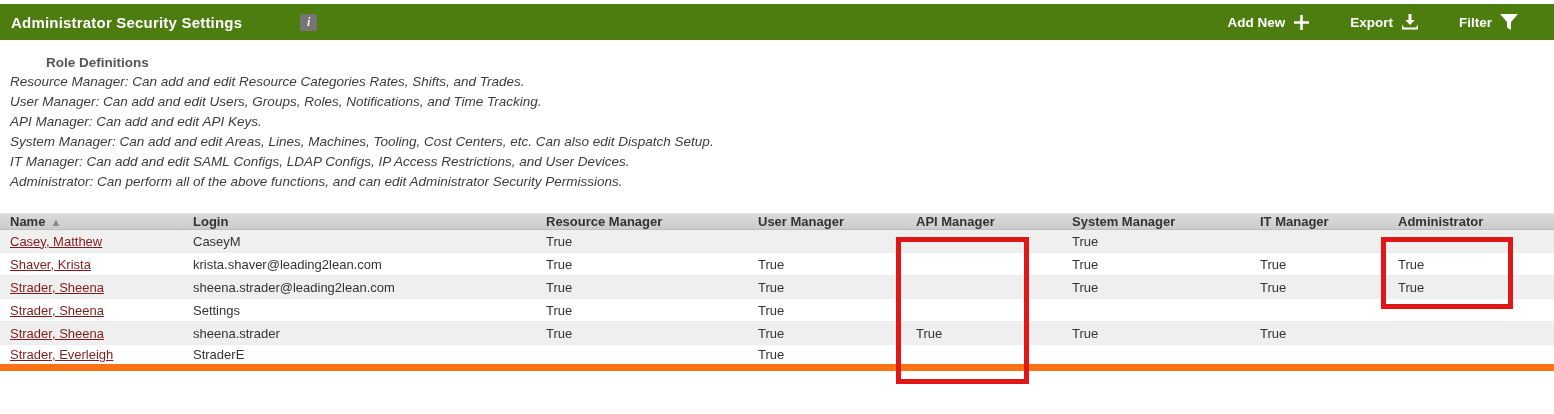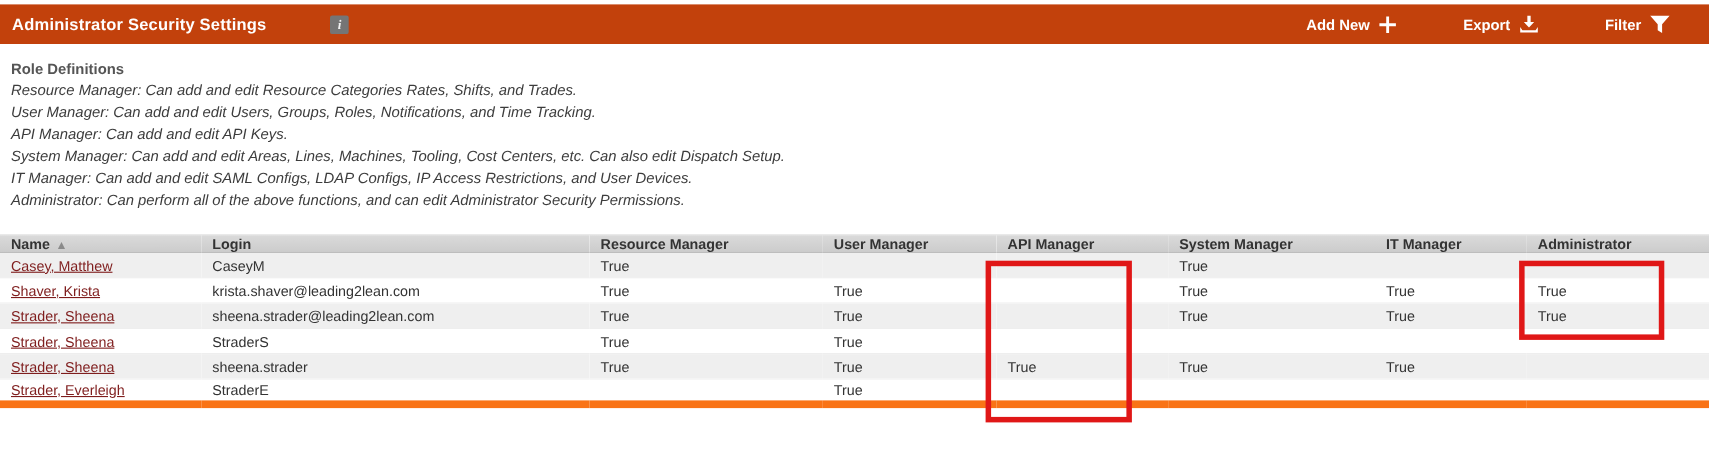--- a/index.html
+++ b/index.html
@@ -9,21 +9,21 @@
     background:#ffffff;
     font-family:"Liberation Sans", sans-serif;
     position:relative;
     overflow:hidden;
   }
 
   
   .topbar {
     margin-top:4px;
     height:36px;
-    background:#c2410c;
+    background:#4d7c0f;
     display:flex;
     align-items:center;
     justify-content:center;
   }
   .topbar-title {
     color:#ffffff;
     font-weight:bold;
     font-size:15px;
     padding-left:11px;
     letter-spacing:.2px;
@@ -39,21 +39,21 @@
     font-size:12px;
     line-height:17px;
     text-align:center;
     border-radius:2px;
     cursor:pointer;
   }
   .topbar-actions {
     margin-left:auto;
     display:flex;
     align-items:center;
-    gap:48px;
+    gap:28px;
     padding-right:30px;
   }
   .tb-action {
     display:flex;
     align-items:center;
     gap:8px;
     color:#ffffff;
     font-size:13.5px;
     font-weight:bold;
     cursor:pointer;
@@ -62,20 +62,21 @@
   }
   .tb-action svg { display:block; }
 
   
   .roles { padding:13px 10px 0 10px; }
   .roles-heading {
     font-weight:bold;
     color:#555555;
     font-size:13.5px;
     line-height:19px;
+    margin-left:36px;
   }
   .role-line {
     font-style:italic;
     color:#3c3c3c;
     font-size:13.5px;
     line-height:20px;
   }
 
   
   .grid { margin-top:21px; border-top:1px solid #e0e0e0; }
@@ -261,21 +262,21 @@
           <td>sheena.strader@leading2lean.com</td>
           <td>True</td>
           <td>True</td>
           <td></td>
           <td>True</td>
           <td>True</td>
           <td>True</td>
         </tr>
         <tr class="row-odd">
           <td><a class="user-link">Strader, Sheena</a></td>
-          <td>StraderS</td>
+          <td>Settings</td>
           <td>True</td>
           <td>True</td>
           <td></td>
           <td></td>
           <td></td>
           <td></td>
         </tr>
         <tr class="row-even">
           <td><a class="user-link">Strader, Sheena</a></td>
           <td>sheena.strader</td>

